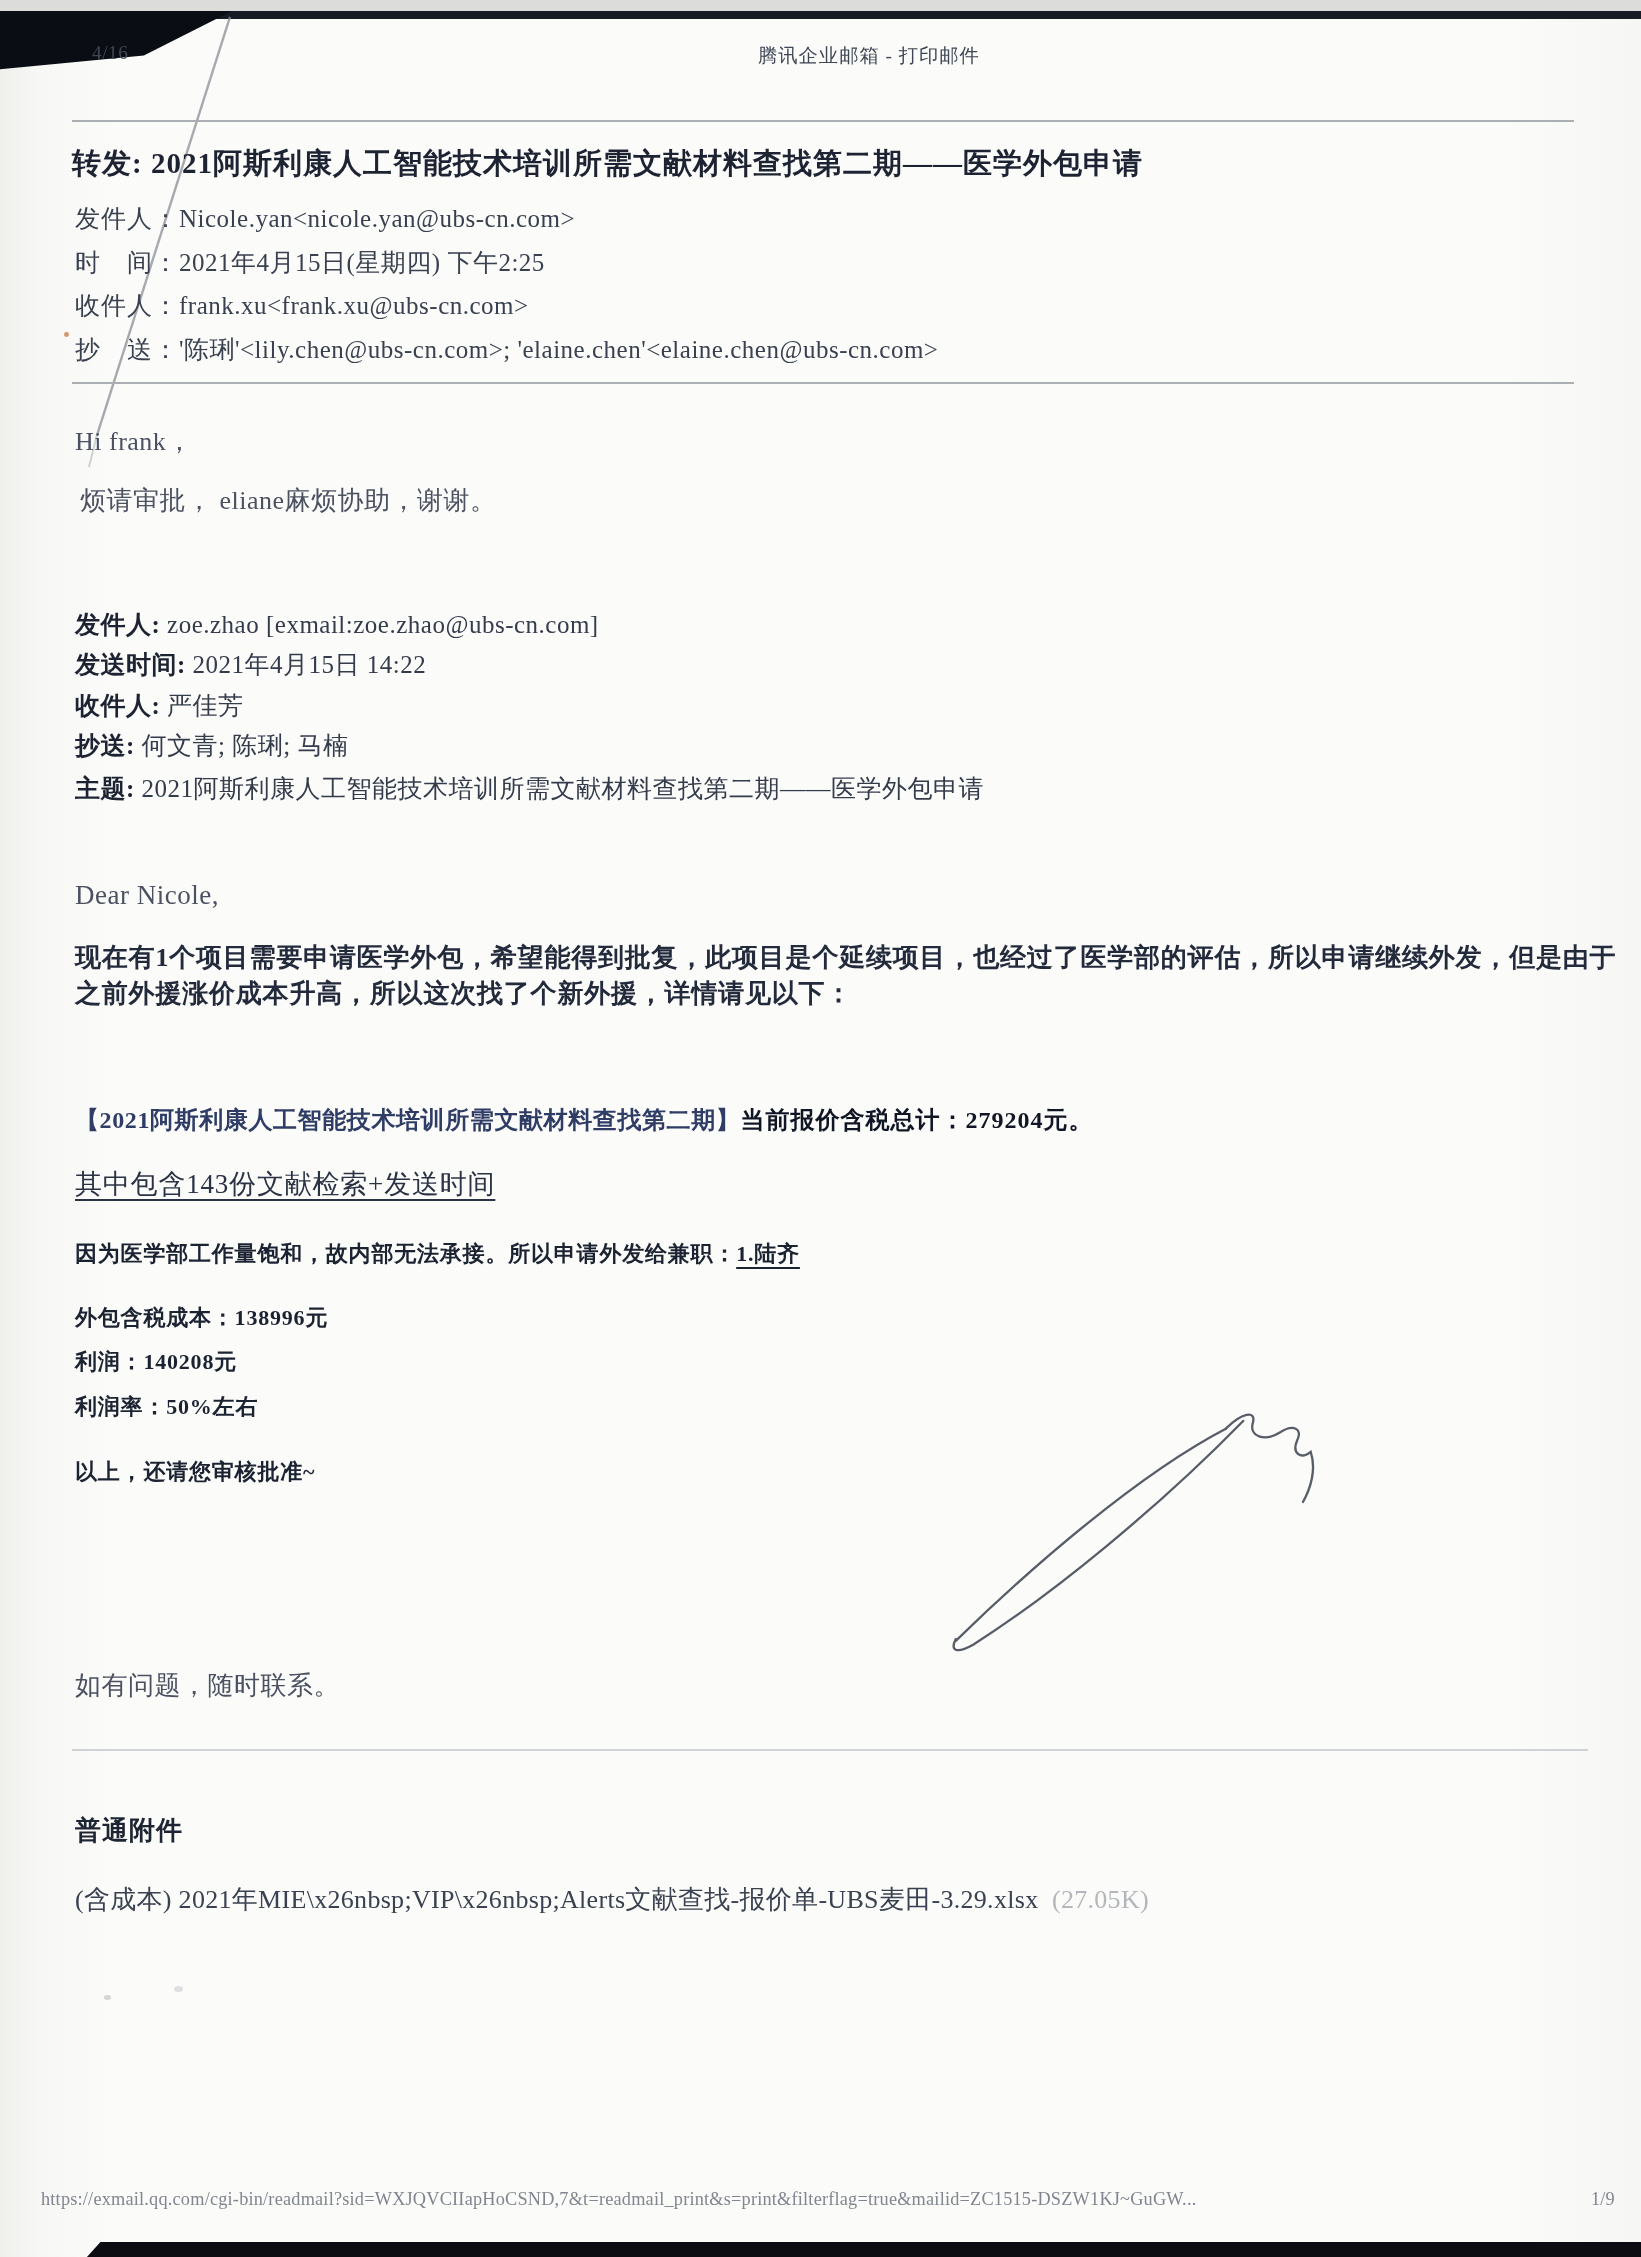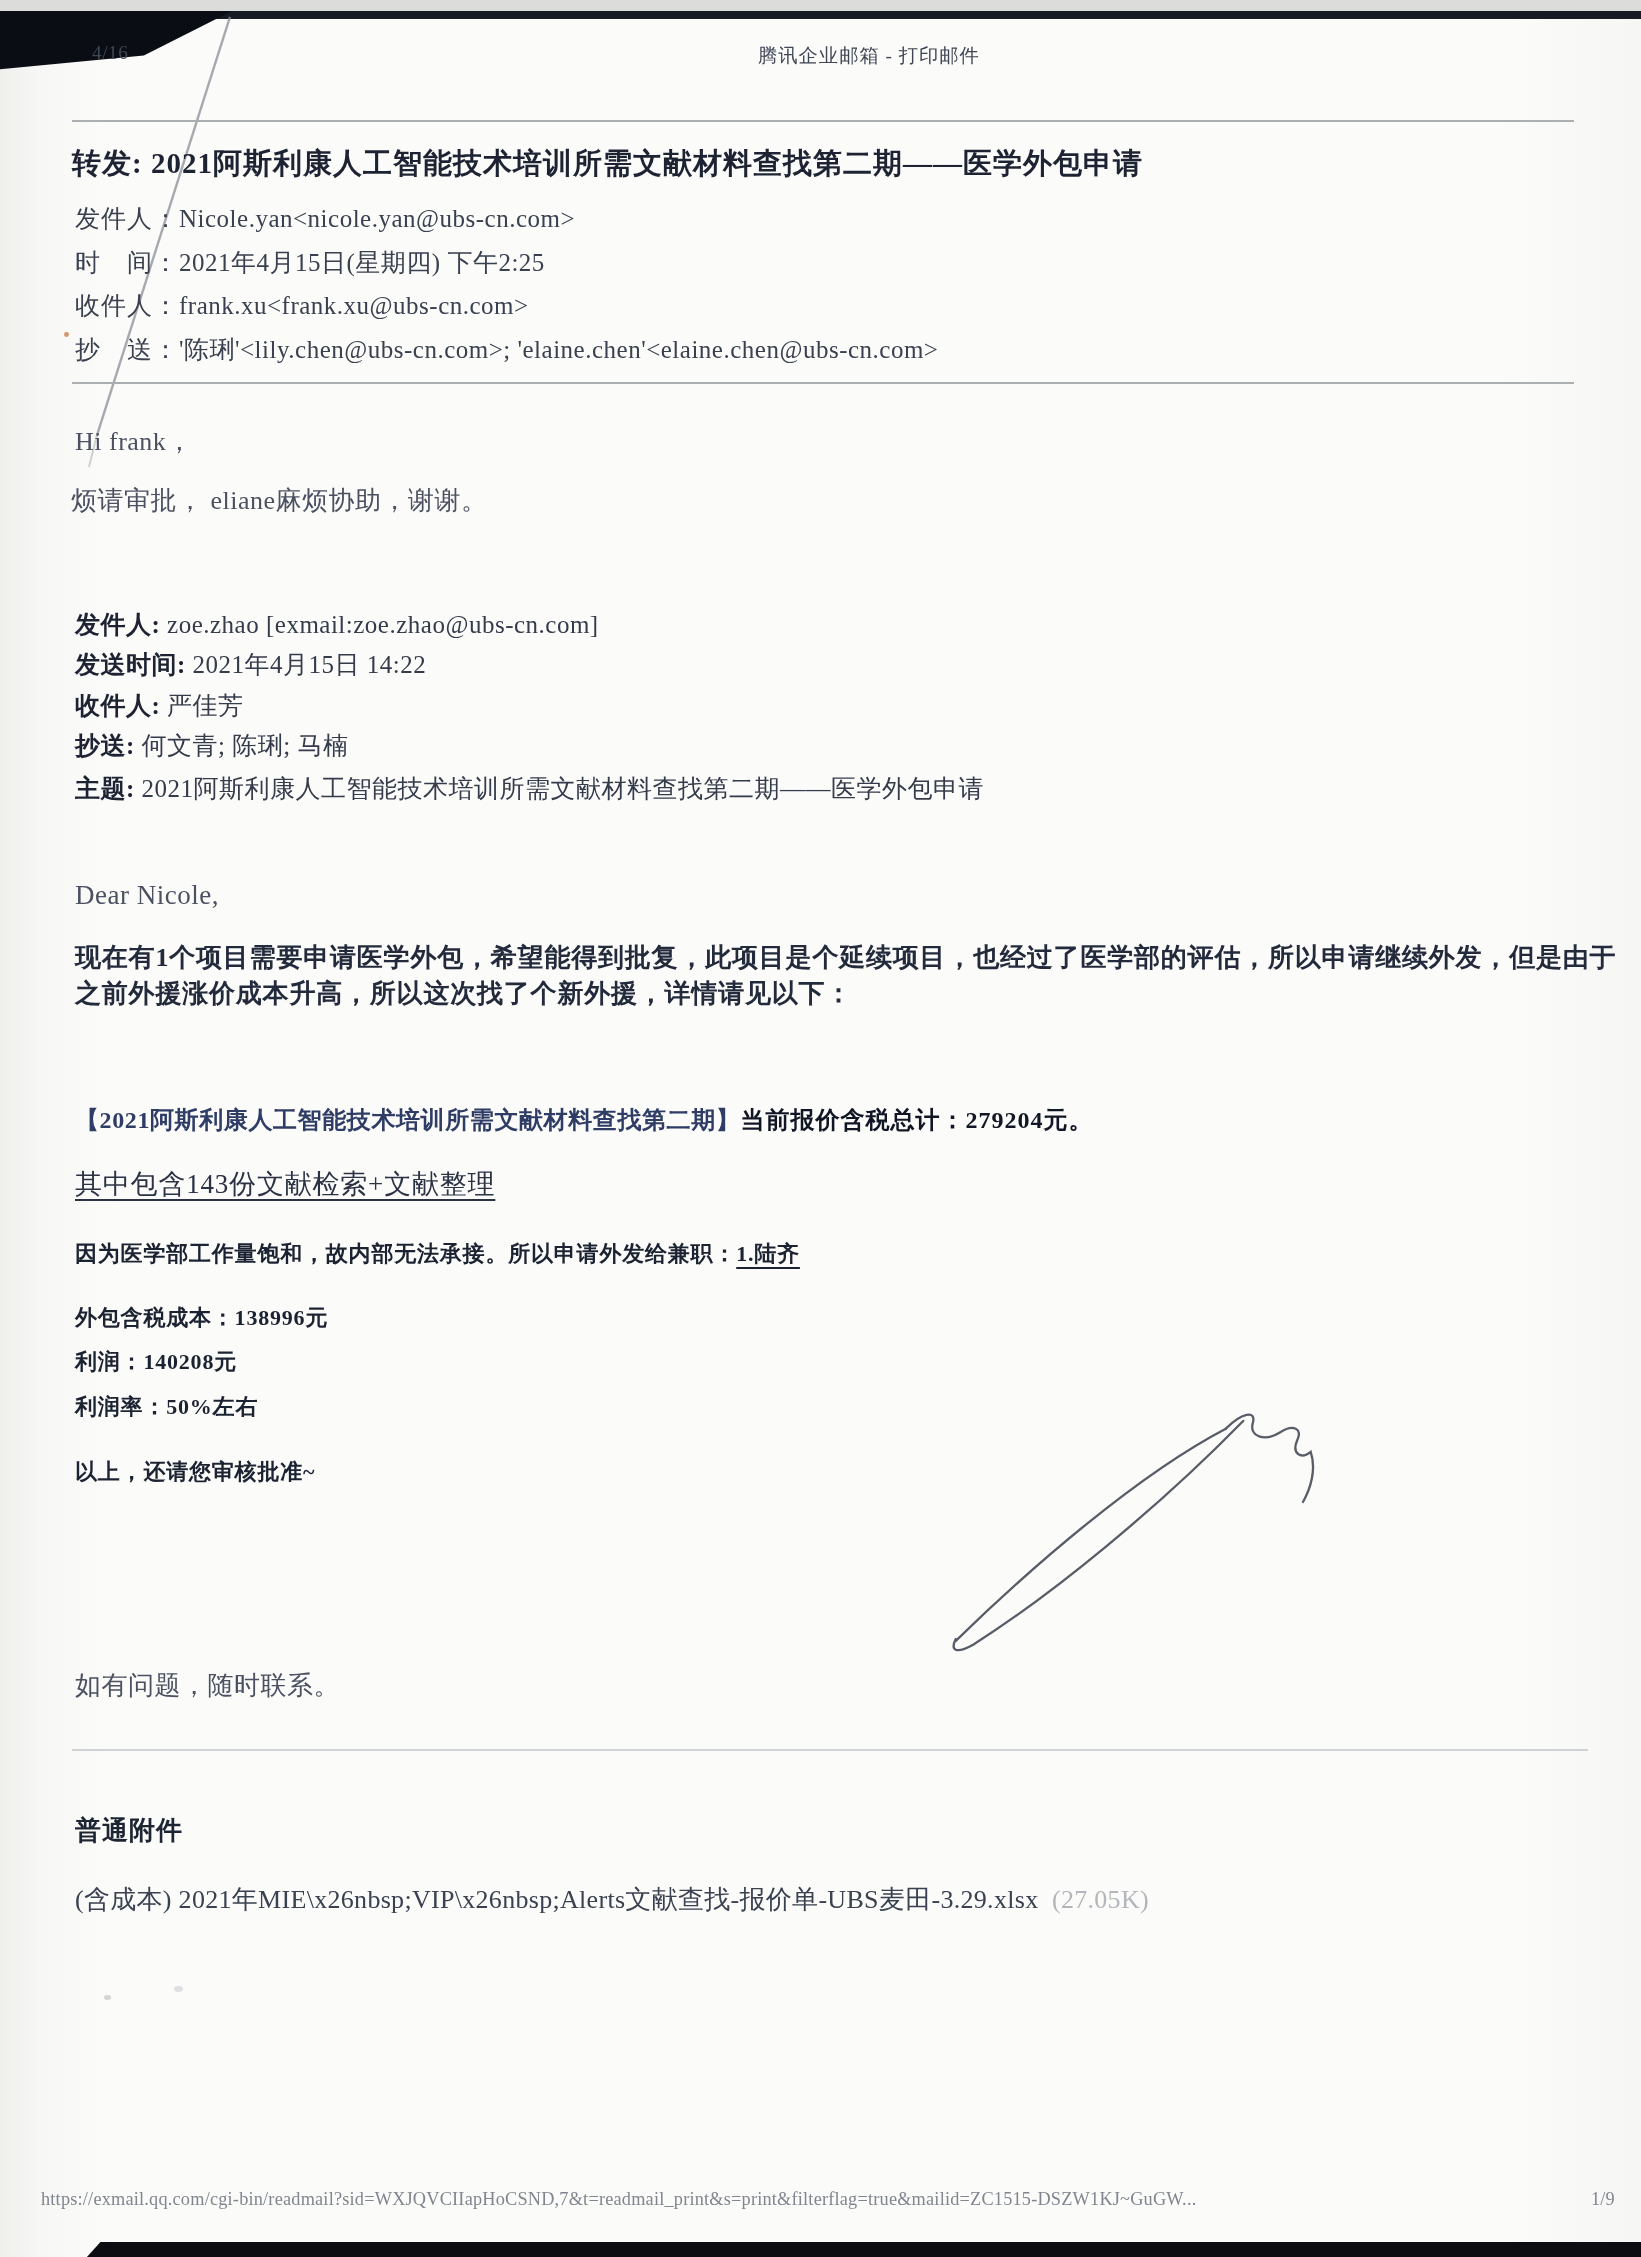--- a/index.html
+++ b/index.html
@@ -64,21 +64,21 @@
   <div class="line field" style="left:75px;top:278px;">
     <span class="lbl">收件人：</span><span>frank.xu&lt;frank.xu@ubs-cn.com&gt;</span>
   </div>
   <div class="line field" style="left:75px;top:322px;">
     <span class="lbl">抄　送：</span><span>'陈琍'&lt;lily.chen@ubs-cn.com&gt;; 'elaine.chen'&lt;elaine.chen@ubs-cn.com&gt;</span>
   </div>
 
   <div class="divider" style="left:72px;top:371px;width:1502px;"></div>
 
   <div class="line bodytext" style="left:75px;top:413px;">Hi frank，</div>
-  <div class="line bodytext" style="left:71px;top:472px;text-align:center;">烦请审批， eliane麻烦协助，谢谢。</div>
+  <div class="line bodytext" style="left:80px;top:472px;text-align:center;">烦请审批， eliane麻烦协助，谢谢。</div>
 
   <div class="line fwd" style="left:75px;top:597px;">
     <span class="lbl">发件人:</span><span class="val"> zoe.zhao [exmail:zoe.zhao@ubs-cn.com]</span>
   </div>
   <div class="line fwd" style="left:75px;top:637px;">
     <span class="lbl">发送时间:</span><span class="val"> 2021年4月15日 14:22</span>
   </div>
   <div class="line fwd" style="left:75px;top:678px;">
     <span class="lbl">收件人:</span><span class="val"> 严佳芳</span>
   </div>
@@ -91,21 +91,21 @@
 
   <div class="line bodytext" style="left:75px;top:869px;font-size:27px;">Dear Nicole,</div>
 
   <div class="line introbold" style="left:75px;top:929px;">现在有1个项目需要申请医学外包，希望能得到批复，此项目是个延续项目，也经过了医学部的评估，所以申请继续外发，但是由于</div>
   <div class="line introbold" style="left:75px;top:965px;">之前外援涨价成本升高，所以这次找了个新外援，详情请见以下：</div>
 
   <div class="line quote" style="left:75px;top:1093px;">
     <span class="bracket">【2021阿斯利康人工智能技术培训所需文献材料查找第二期】</span><span class="total">当前报价含税总计：279204元。</span>
   </div>
 
-  <div class="line scope" style="left:75px;top:1155px;">其中包含143份文献检索+文献整理</div>
+  <div class="line scope" style="left:75px;top:1155px;">其中包含143份文献检索+发送时间</div>
 
   <div class="line boldline" style="left:75px;top:1228px;">
     <span>因为医学部工作量饱和，故内部无法承接。所以申请外发给兼职：</span><span class="ul">1.陆齐</span>
   </div>
 
   <div class="line boldline" style="left:75px;top:1292px;">外包含税成本：138996元</div>
   <div class="line boldline" style="left:75px;top:1336px;">利润：140208元</div>
   <div class="line boldline" style="left:75px;top:1381px;">利润率：50%左右</div>
 
   <div class="line boldline" style="left:75px;top:1446px;">以上，还请您审核批准~</div>

